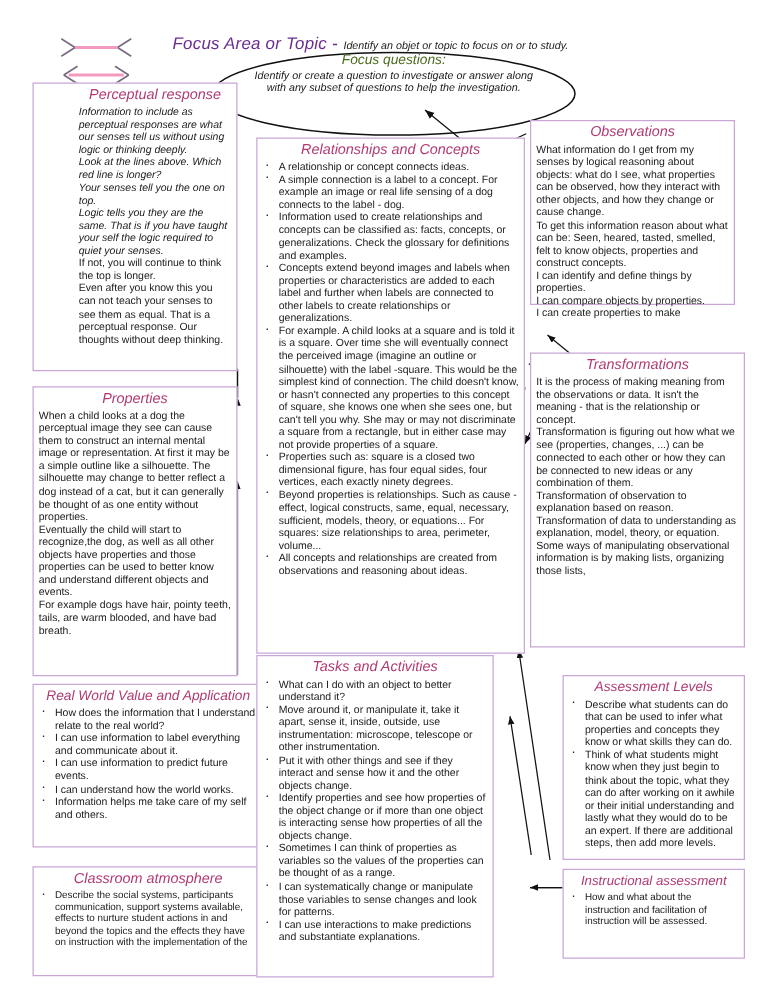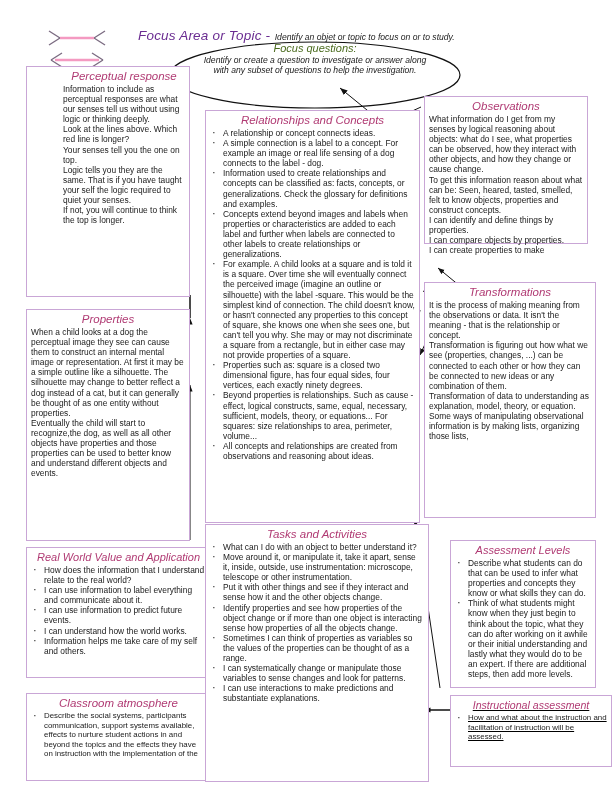--- a/index.html
+++ b/index.html
@@ -24,21 +24,21 @@
     line-height:13px;
     margin:1px 0 1px 0;
     white-space:nowrap;
   }
   .body-text{
     font-size:8.4px;
     line-height:10.1px;
     color:#1a1a1a;
   }
   .body-text p{margin:0;}
-  .italic-text p{}
+  .italic-text p{font-style:italic;}
   ul.bullets{
     margin:0;padding:0;list-style:none;
   }
   ul.bullets li{
     position:relative;
     padding-left:13px;
     margin:0 0 0 0;
     font-size:8.4px;
     line-height:10.1px;
     color:#1a1a1a;
@@ -140,28 +140,30 @@
   </div>
 
   <div class="box" style="left:26px;top:66px;width:164px;height:231px;padding-left:36px;">
     <div class="box-title">Perceptual response</div>
     <div class="body-text italic-text">
       <p>Information to include as perceptual responses are what our senses tell us without using logic or thinking deeply.</p>
       <p>Look at the lines above. Which red line is longer?</p>
       <p>Your senses tell you the one on top.</p>
       <p>Logic tells you they are the same. That is if you have taught your self the logic required to quiet your senses.</p>
       <p style="font-style:normal">If not, you will continue to think the top is longer.</p>
+      <p style="font-style:normal">Even after you know this you can not teach your senses to see them as equal. That is a perceptual response. Our thoughts without deep thinking.</p>
     </div>
   </div>
 
   <div class="box" style="left:26px;top:309px;width:164px;height:232px;">
     <div class="box-title">Properties</div>
     <div class="body-text">
       <p>When a child looks at a dog the perceptual image they see can cause them to construct an internal mental image or representation. At first it may be a simple outline like a silhouette. The silhouette may change to better reflect a dog instead of a cat, but it can generally be thought of as one entity without properties.</p>
       <p>Eventually the child will start to recognize,the dog, as well as all other objects have properties and those properties can be used to better know and understand different objects and events.</p>
+      <p>For example dogs have hair, pointy teeth, tails, are warm blooded, and have bad breath.</p>
     </div>
   </div>
 
   <div class="box" style="left:26px;top:547px;width:185px;height:131px;">
     <div class="box-title" style="font-size:11px">Real World Value and Application</div>
     <ul class="bullets">
       <li>How does the information that I understand relate to the real world?</li>
       <li> I can use information to label everything and communicate about it.</li>
       <li>I can use information to predict future events.</li>
       <li>I can understand how the world works.</li>
@@ -183,21 +185,21 @@
       <li>A simple connection is a label to a concept. For example an image or real life sensing of a dog connects to the label - dog.</li>
       <li>Information used to create relationships and concepts can be classified as: facts, concepts, or generalizations. Check the glossary for definitions and examples.</li>
       <li>Concepts extend beyond images and labels when properties or characteristics are added to each label and further when labels are connected to other labels to create relationships or generalizations.</li>
       <li>For example. A child looks at a square and is told it is a square. Over time she will eventually connect the perceived image (imagine an outline or silhouette) with the label -square. This would be the simplest kind of connection. The child doesn't know, or hasn't connected any properties to this concept of square, she knows one when she sees one, but can't tell you why.  She may or may not discriminate a square from a rectangle, but in either case may not provide properties of a square.</li>
       <li>Properties such as: square is a closed two dimensional figure, has four equal sides, four vertices, each exactly ninety degrees.</li>
       <li>Beyond properties is relationships. Such as cause - effect,  logical constructs, same, equal, necessary, sufficient, models, theory, or equations... For squares: size relationships to area, perimeter, volume...</li>
       <li> All concepts and relationships are created from observations and reasoning about ideas.</li>
     </ul>
   </div>
 
-  <div class="box" style="left:205px;top:524px;width:224px;height:258px;">
+  <div class="box" style="left:205px;top:524px;width:190px;height:258px;">
     <div class="box-title">Tasks and Activities</div>
     <ul class="bullets">
       <li>What can I do with an object to better understand it?</li>
       <li>Move around it, or manipulate it, take it apart, sense it, inside, outside, use instrumentation: microscope, telescope or other instrumentation.</li>
       <li>Put it with other things and see if they interact and sense how it and the other objects change.</li>
       <li>Identify properties and see how properties of the object change or if more than one object is interacting sense how properties of all the objects change.</li>
       <li>Sometimes I can think of properties as variables so the values of the properties can be thought of as a range.</li>
       <li>I can  systematically change or manipulate those variables to sense changes and look for patterns.</li>
       <li>I can use interactions to make predictions and substantiate explanations.</li>
     </ul>
@@ -212,33 +214,34 @@
       <p>I can compare objects by properties.</p>
       <p>I can create properties to make</p>
     </div>
   </div>
 
   <div class="box" style="left:424px;top:282px;width:172px;height:236px;">
     <div class="box-title">Transformations</div>
     <div class="body-text">
       <p>It is the process of making meaning from the observations or data. It isn't the meaning - that is the relationship or concept.</p>
       <p>Transformation is figuring out how what we see (properties, changes, ...) can be connected to each other or how they can be connected to new ideas or any combination of them.</p>
+      <p>Transformation of observation to explanation based on reason.</p>
       <p>Transformation of data to understanding as explanation, model, theory, or equation.</p>
       <p>Some ways of manipulating observational information is by making lists, organizing those lists,</p>
     </div>
   </div>
 
   <div class="box" style="left:450px;top:540px;width:146px;height:148px;">
     <div class="box-title" style="font-size:11px">Assessment Levels</div>
     <ul class="bullets">
       <li>Describe what students can do that can be used to infer what properties and concepts they know or what skills they can do.</li>
       <li>Think of what students might know when they just begin to think about the topic, what they can do after working on it awhile or their initial understanding and lastly what they would do to be an expert. If there are additional steps, then add more levels.</li>
     </ul>
   </div>
 
-  <div class="box" style="left:450px;top:695px;width:162px;height:72px;text-decoration:underline;">
+  <div class="box" style="left:450px;top:695px;width:146px;height:72px;">
     <div class="box-title" style="font-size:10.6px">Instructional assessment</div>
     <ul class="bullets">
       <li style="font-size:7.9px;line-height:9.6px">How and what about the instruction and facilitation of instruction will be assessed.</li>
     </ul>
   </div>
 
 </div>
 
 </body></html>

